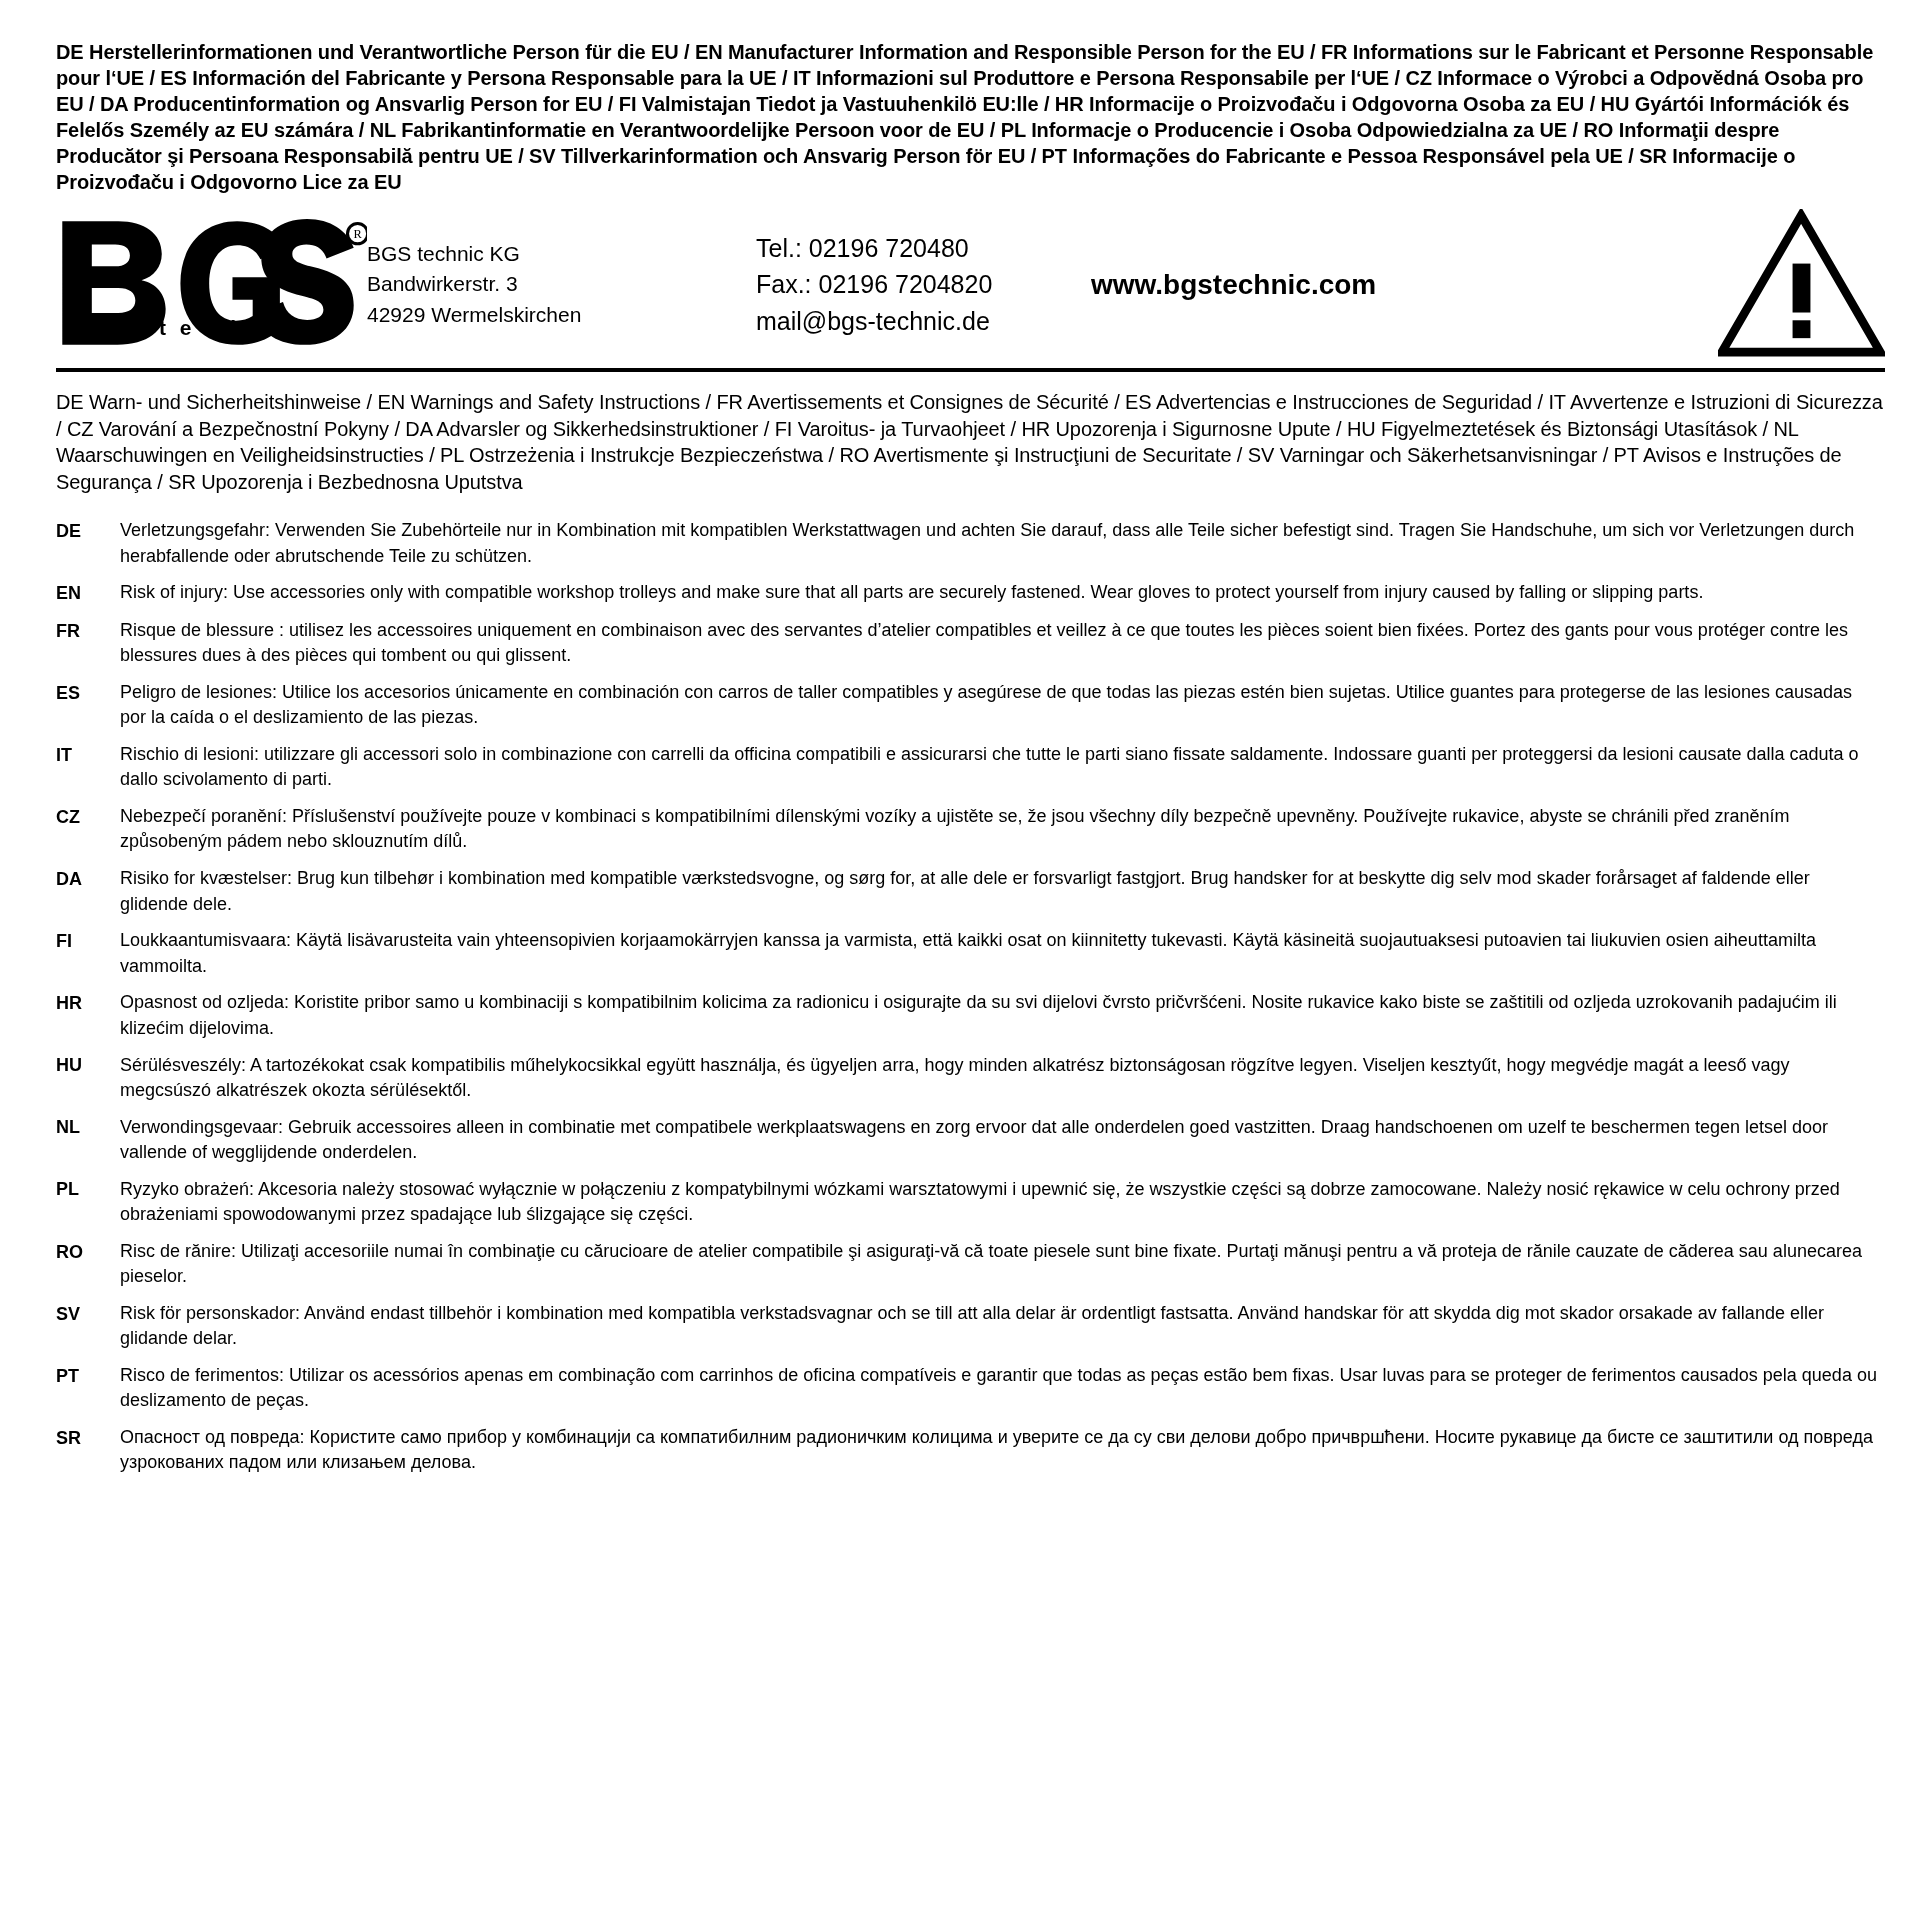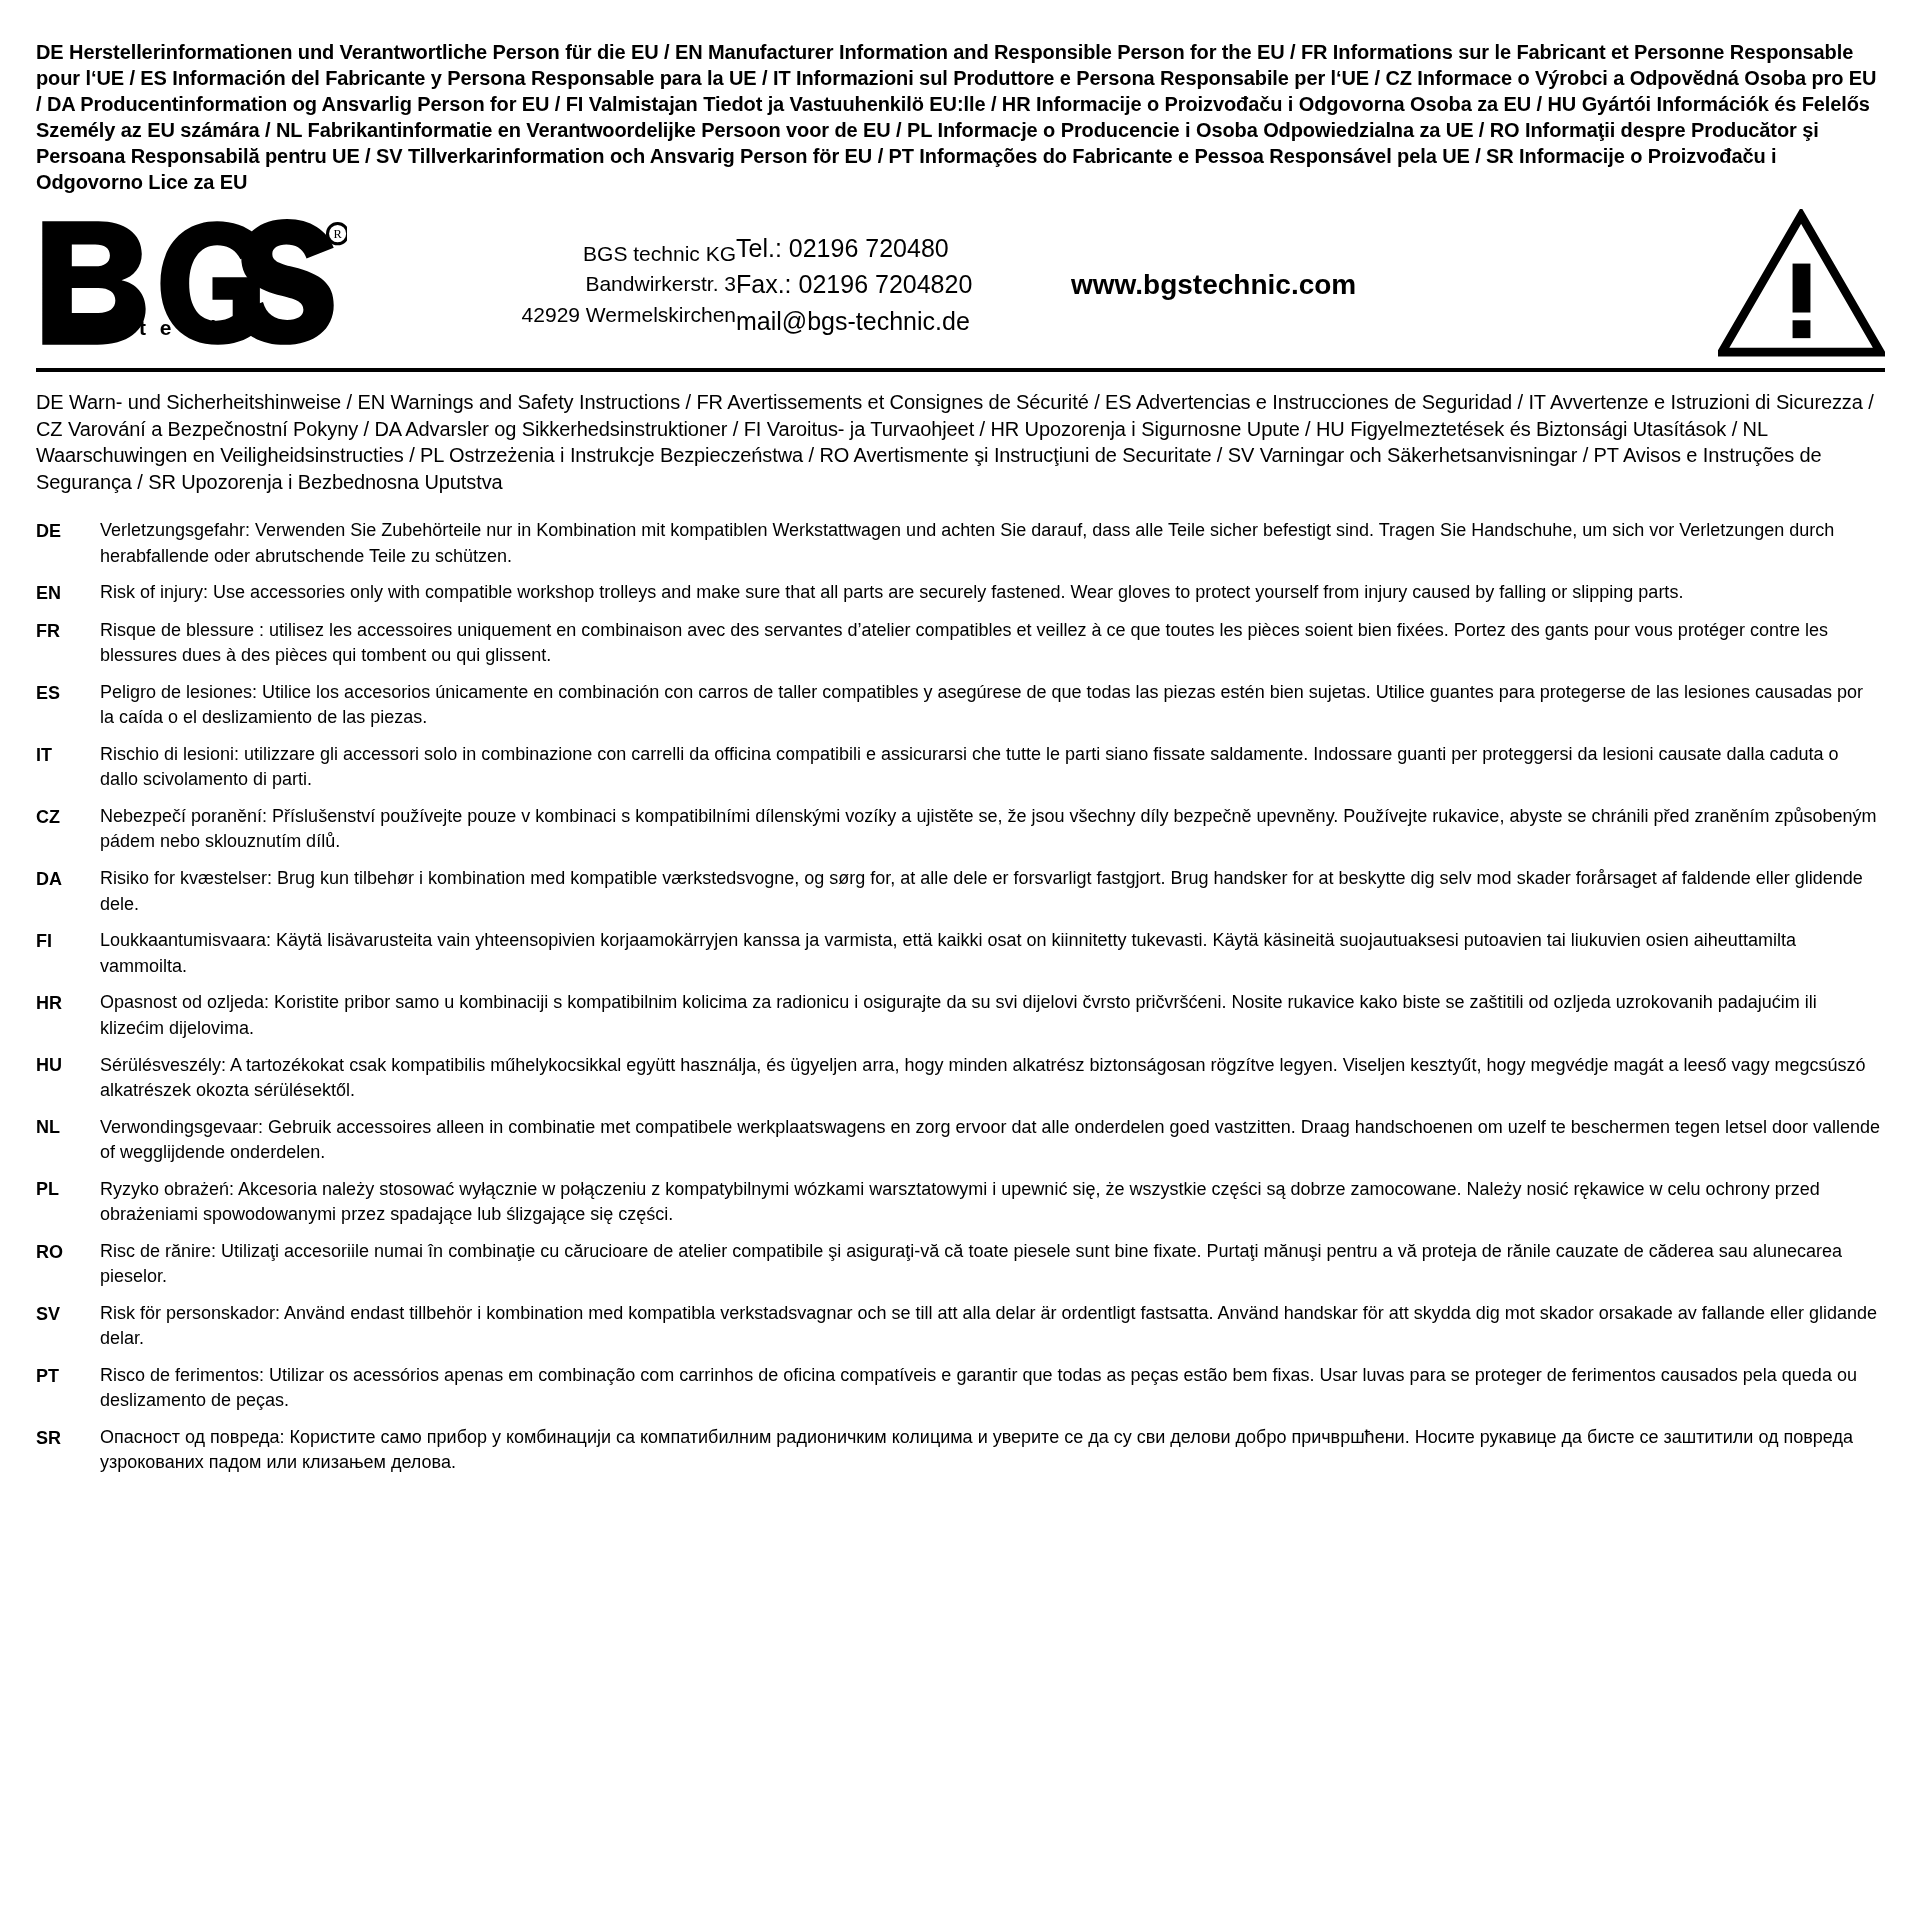--- a/index.html
+++ b/index.html
@@ -11,21 +11,21 @@
     width: 1930px;
     height: 1930px;
     font-family: "Liberation Sans", sans-serif;
     color: #000000;
     -webkit-font-smoothing: antialiased;
   }
   .page {
     box-sizing: border-box;
     width: 1930px;
     height: 1930px;
-    padding: 39px 45px 0 36px;
+    padding: 39px 45px 0 56px;
     position: relative;
   }
 
   
   .header-title {
     font-size: 20px;
     font-weight: bold;
     line-height: 1.30;
     letter-spacing: -0.1px;
     text-align: left;
@@ -47,21 +47,20 @@
     position: relative;
     height: 136px;
   }
   .logo-box svg { display: block; }
 
   .addr-block {
     flex: 0 0 389px;
     font-size: 21px;
     line-height: 1.46;
     padding-top: 3.1px;
-    text-align: right;
   }
   .contact-block {
     flex: 0 0 335px;
     font-size: 25px;
     line-height: 1.46;
     padding-top: 3.1px;
   }
   .web-block {
     flex: 1 1 auto;
     text-align: left;

